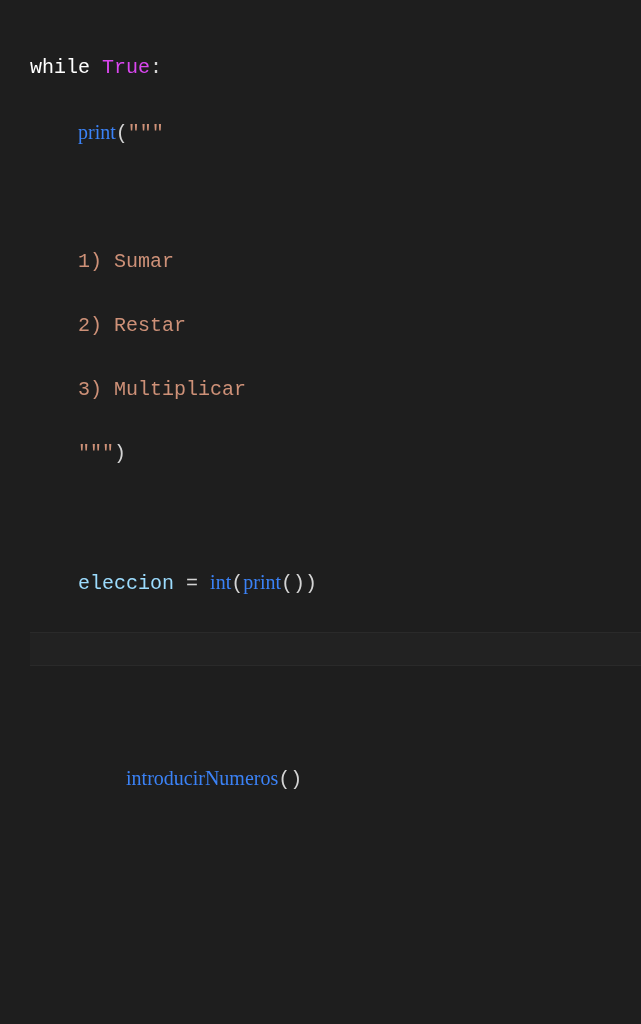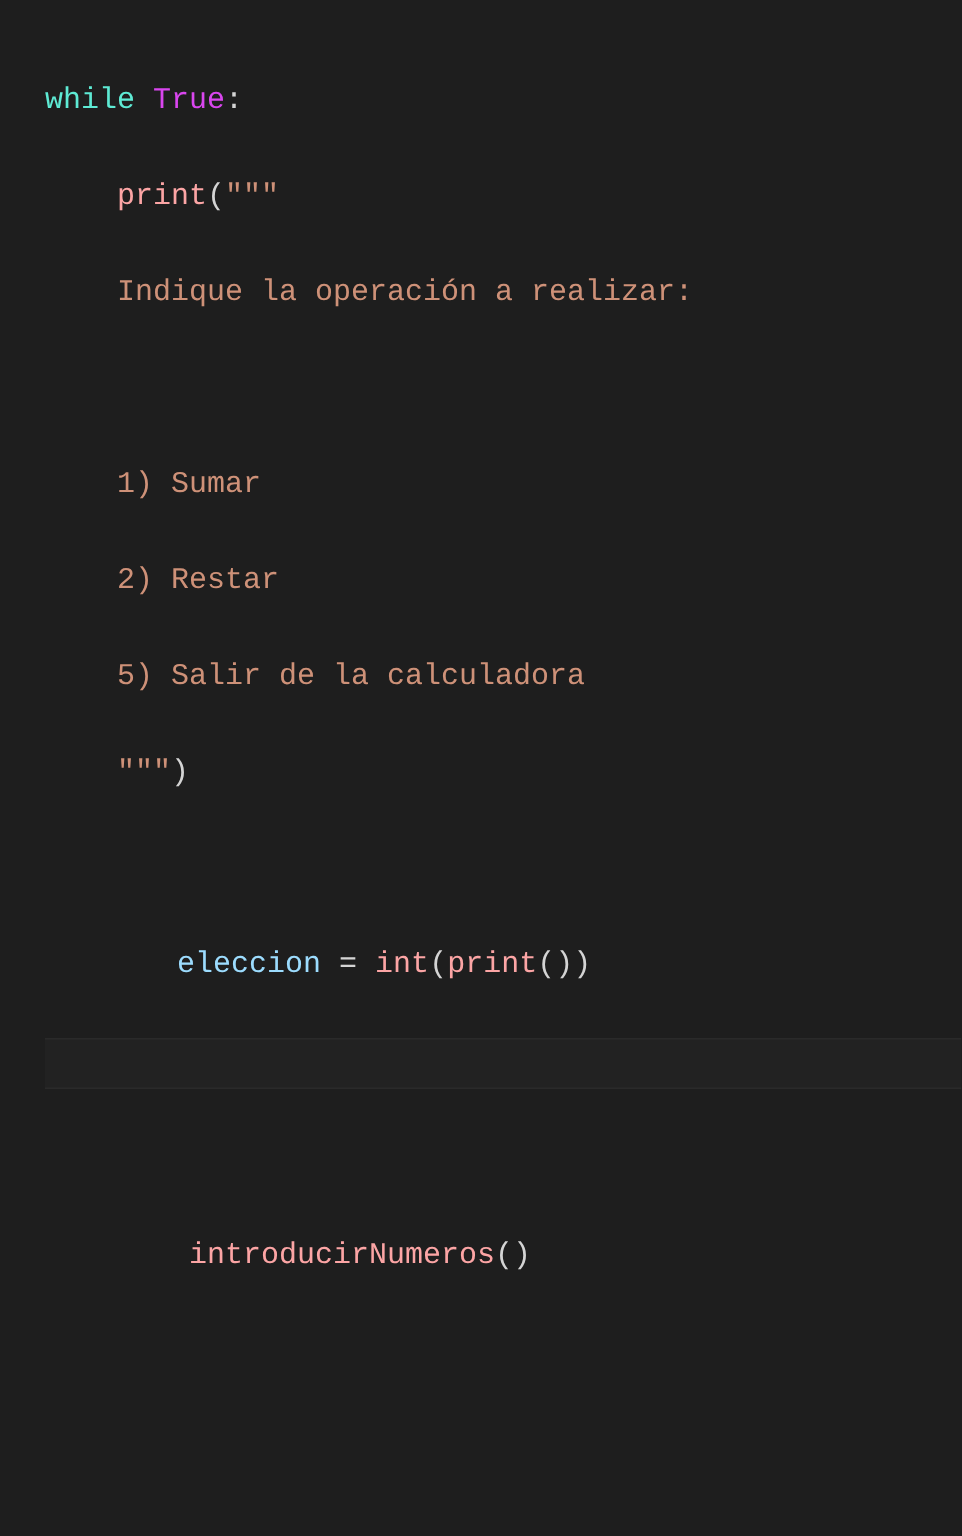--- a/index.html
+++ b/index.html
@@ -15,49 +15,48 @@
       color: #d4d4d4;
       padding: 20px 0 20px 30px;
       width: 641px;
       height: 1024px;
       overflow: hidden;
     }
     .code-container {
       white-space: pre;
       position: relative;
     }
-    .kw { color: #5eead4; margin-top: 25px; }
+    .kw { color: #ffffff; margin-top: 25px; }
     .bool { color: #d946ef; }
-    .fn { color: #fca5a5; }
+    .fn { color: #3b82f6; font-family: Liberation Serif, serif; }
     .str { color: #ce9178; }
-    .var { color: #9cdcfe; margin-left: 40px; }
+    .var { color: #9cdcfe; }
     .num { color: #b5cea8; }
     .op { color: #d4d4d4; }
     .line {
       position: relative;
       padding-left: 0;
     }
     .highlight-line {
       background: rgba(255,255,255,0.02);
       border-top: 1px solid #2a2a2a;
       border-bottom: 1px solid #2a2a2a;
       min-height: 1.6em;
     }
   </style>
 </head>
 <body>
 
 <div class="code-container">
 <div class="line"><span class="kw">while</span> <span class="bool">True</span><span class="op">:</span></div>
 <div class="line">    <span class="fn">print</span><span class="op">(</span><span class="str">"""</span></div>
-<div class="line">    <span class="str">Indique la operación a realizar:</span></div>
 <div class="line"> </div>
 <div class="line">    <span class="str">1) Sumar</span></div>
 <div class="line">    <span class="str">2) Restar</span></div>
-<div class="line">    <span class="str">5) Salir de la calculadora</span></div>
+<div class="line">    <span class="str">3) Multiplicar</span></div>
 <div class="line">    <span class="str">"""</span><span class="op">)</span></div>
 <div class="line"> </div>
 <div class="line">    <span class="var">eleccion</span> <span class="op">=</span> <span class="fn">int</span><span class="op">(</span><span class="fn">print</span><span class="op">(</span><span class="op">)</span><span class="op">)</span></div>
 <div class="line highlight-line"> </div>
 <div class="line"> </div>
 <div class="line">        <span class="fn">introducirNumeros</span><span class="op">(</span><span class="op">)</span></div>
 
 
 
 

